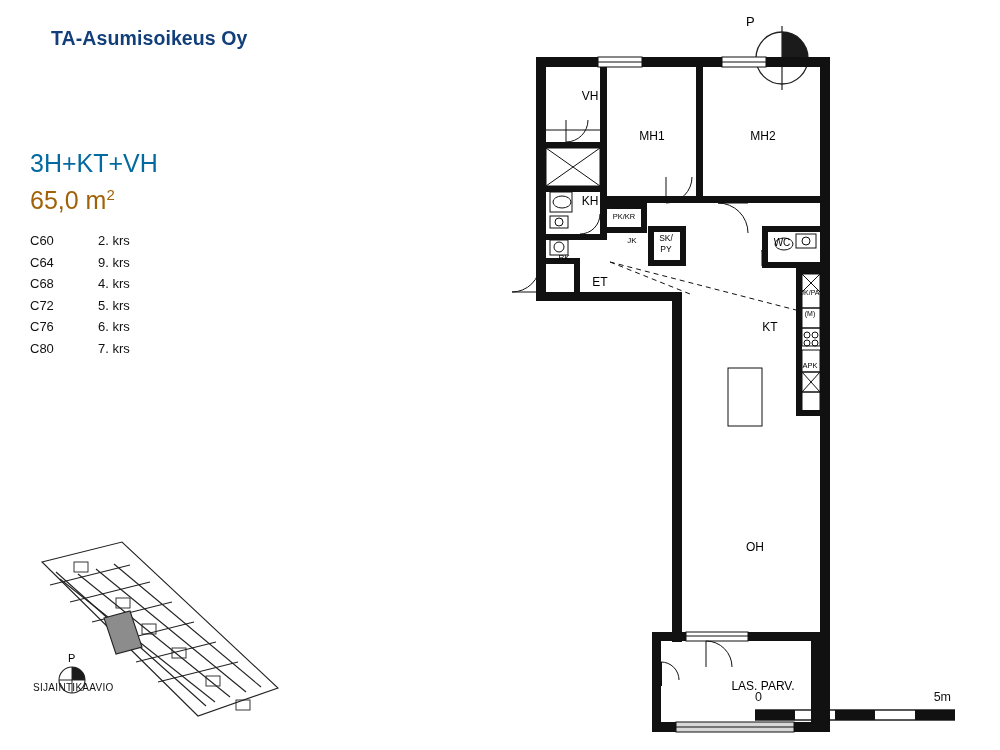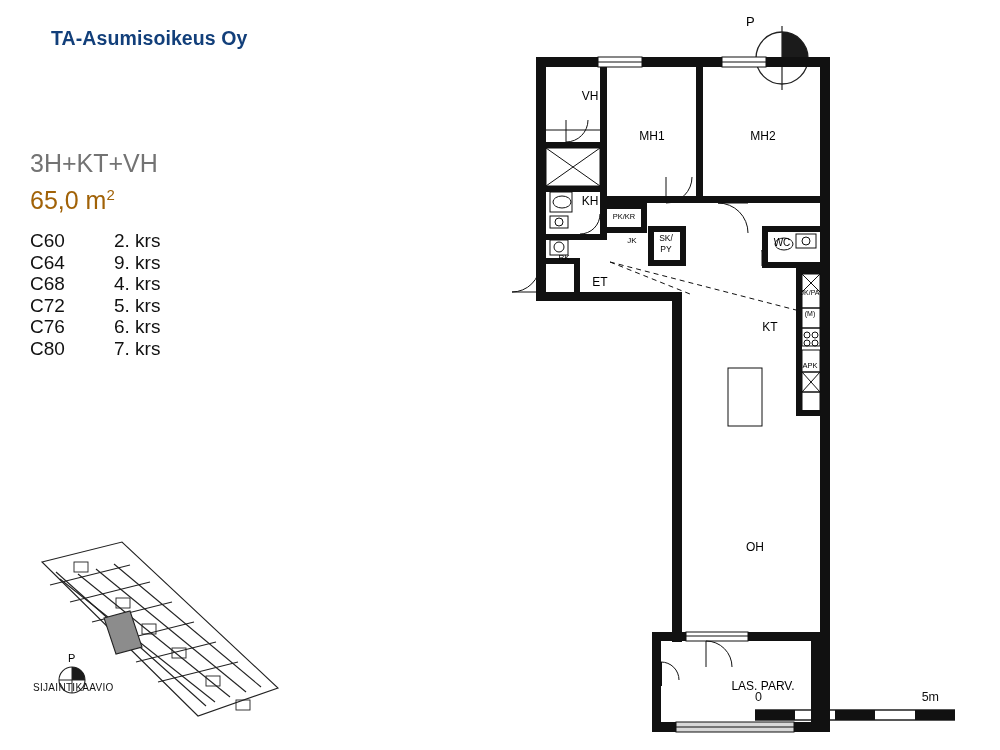--- a/index.html
+++ b/index.html
@@ -31,21 +31,21 @@
     line-height: 25px;
     letter-spacing: 0.1px;
   }
 
   #apartment-type {
     position: absolute;
     left: 30px;
     top: 148px;
     font-size: 25px;
     line-height: 30px;
-    color: #737373;
+    color: #0369a1;
   }
   #apartment-area {
     position: absolute;
     left: 30px;
     top: 180px;
     font-size: 25px;
     line-height: 30px;
     color: #a16207;
   }
   #apartment-area sup {
@@ -55,24 +55,23 @@
 
   
   #unit-list {
     position: absolute;
     left: 30px;
     top: 230px;
     width: 220px;
   }
   #unit-list .unit-row {
     display: flex;
-    font-size: 19px;
+    font-size: 13px;
     line-height: 21.5px;
     color: #111;
-    gap: 16px;
   }
   #unit-list .unit-code { width: 68px; }
   #unit-list .unit-floor { width: 90px; }
 
   
   #location-diagram {
     position: absolute;
     left: 30px;
     top: 530px;
     width: 280px;
@@ -113,21 +112,21 @@
     width: 200px;
     height: 40px;
   }
   #scalebar .lbl {
     position: absolute;
     font-size: 12.5px;
     color: #111;
     top: 0;
   }
   #scalebar .lbl.left { left: 0; }
-  #scalebar .lbl.right { right: 16px; }
+  #scalebar .lbl.right { right: 4px; }
 
   .room-label {
     font-size: 12px;
     fill: #000;
     font-family: "Liberation Sans", sans-serif;
   }
 </style>
 </head>
 <body>
 

